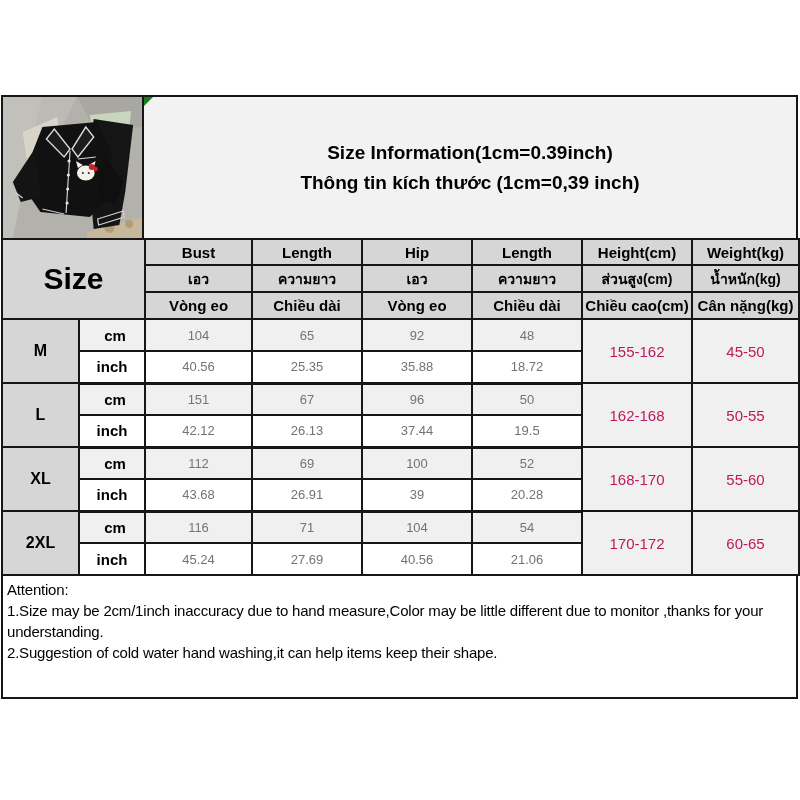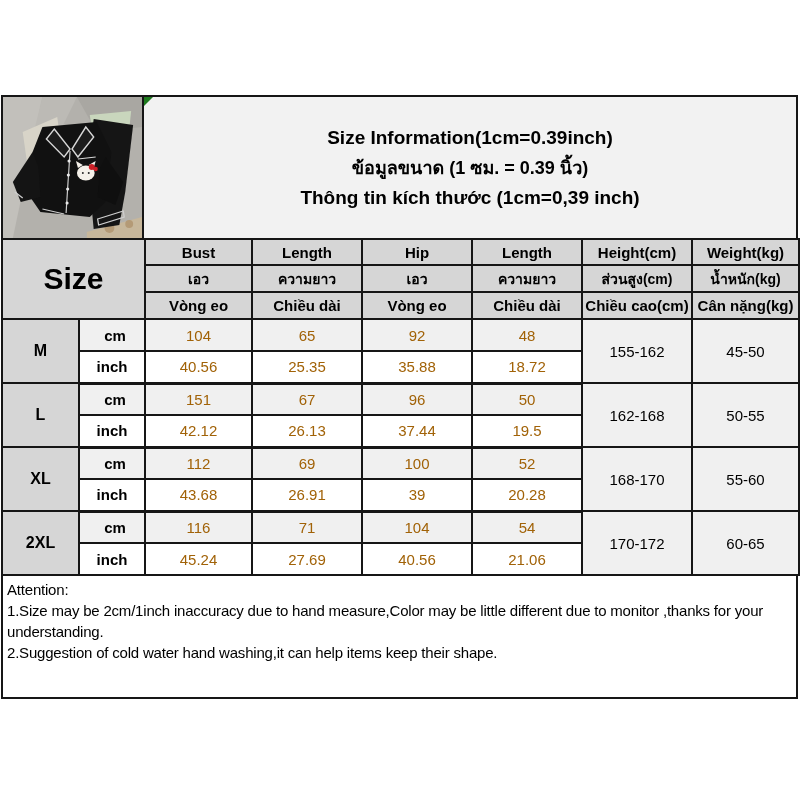--- a/index.html
+++ b/index.html
@@ -26,22 +26,22 @@
   .hdr { background:#d6d6d6; font-weight:bold; }
   td.h-en { font-size:15px; height:26px; }
   td.h-th { font-size:14px; height:27px; }
   td.h-vi { font-size:15px; height:27px; }
   td.size-big { background:#d6d6d6; font-size:30px; font-weight:bold;margin-left:20px; }
   td.size-lbl { background:#d6d6d6; font-size:16px; font-weight:bold; }
   td.unit-cm  { background:#f0f0f0; font-size:15px; font-weight:bold;padding-left:6px; }
   td.unit-in  { background:#ffffff; font-size:15px; font-weight:bold; }
   tr.r-cm td.val { background:#f0f0f0; }
   tr.r-in td.val { background:#ffffff; }
-  td.val { font-size:15px; font-weight:400; color:#a16207; height:32px; }
-  td.range { background:#f0f0f0; font-size:15px; font-weight:400; color:#000000; }
+  td.val { font-size:13px; font-weight:400; color:#737373; height:32px; }
+  td.range { background:#f0f0f0; font-size:15px; font-weight:400; color:#be185d; }
   tr.group-end td { border-bottom-width:3px; }
 
   
   .attention-cell { width:797px; min-height:125px; border:2px solid #161616; margin-top:-2px;
     background:#ffffff; padding:3px 6px 8px 4px; }
   .attention-cell p { font-size:15px; line-height:21px; font-weight:400;
     letter-spacing:-0.2px; }
 </style>
 </head>
 <body>
@@ -88,21 +88,20 @@
           <circle cx="87" cy="76" r="1" fill="#222"></circle>
           <circle cx="90" cy="70" r="3" fill="#cc2027"></circle>
           <circle cx="94" cy="72" r="2.2" fill="#cc2027"></circle>
 
           <polyline points="40,112 62,117" stroke="#cfcfcf" stroke-width="1.2" fill="none"></polyline>
         </svg>
       </div>
       <div class="title-cell">
         <div class="corner-marker"></div>
         <div class="title-line1">Size Information(1cm=0.39inch)</div>
-        <div class="title-line2">ข้อมูลขนาด (1 ซม. = 0.39 นิ้ว)</div>
         <div class="title-line3">Thông tin kích thước (1cm=0,39 inch)</div>
       </div>
     </div>
 
     <table class="size-table">
       <colgroup>
         <col style="width:77px">
           <col style="width:66px">
           <col style="width:107px">
           <col style="width:110px">

